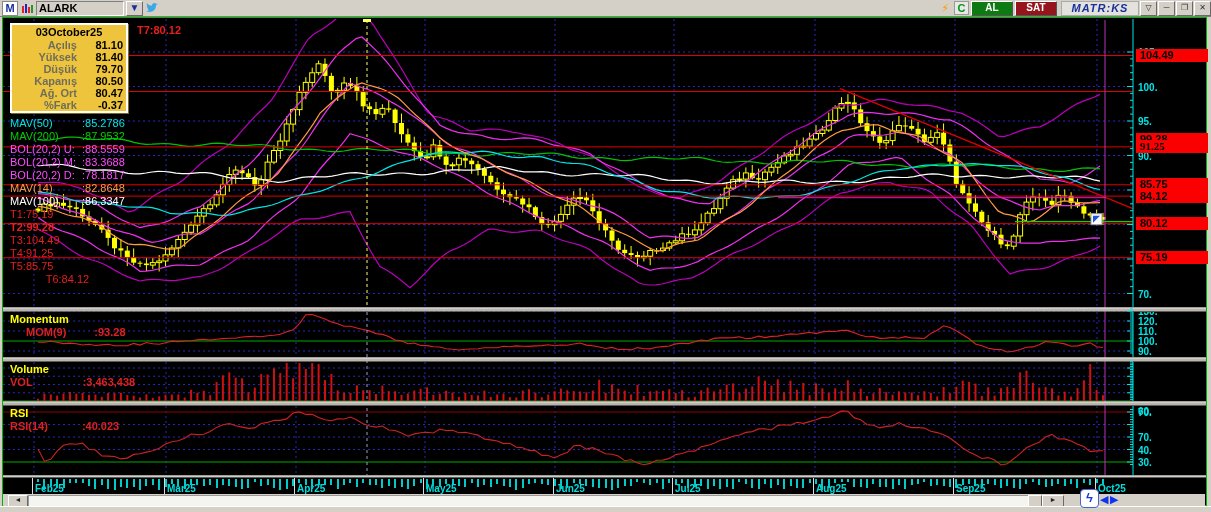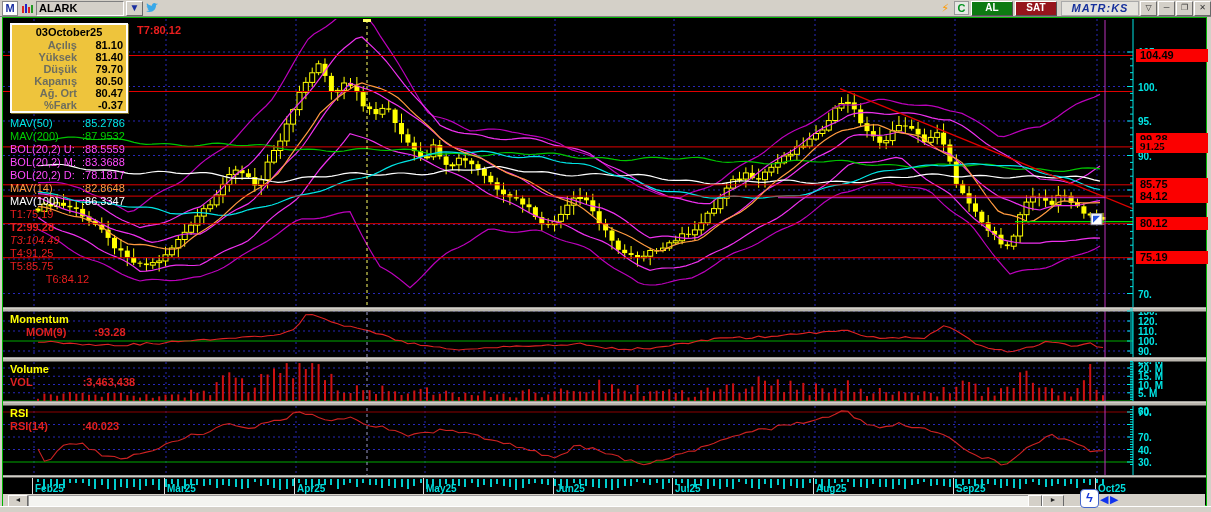--- a/index.html
+++ b/index.html
@@ -870,21 +870,21 @@
   <div id="ind-labels">
       <div class="ind-row" style="color: rgb(0, 229, 229);"><span class="ind-name">MAV(50)</span><span>:85.2786</span></div>
       <div class="ind-row" style="color: rgb(0, 208, 0);"><span class="ind-name">MAV(200)</span><span>:87.9532</span></div>
       <div class="ind-row" style="color: rgb(255, 75, 255);"><span class="ind-name">BOL(20,2) U:</span><span>:88.5559</span></div>
       <div class="ind-row" style="color: rgb(255, 75, 255);"><span class="ind-name">BOL(20,2) M:</span><span>:83.3688</span></div>
       <div class="ind-row" style="color: rgb(255, 75, 255);"><span class="ind-name">BOL(20,2) D:</span><span>:78.1817</span></div>
       <div class="ind-row" style="color: rgb(255, 154, 64);"><span class="ind-name">MAV(14)</span><span>:82.8648</span></div>
       <div class="ind-row" style="color: rgb(255, 255, 255);"><span class="ind-name">MAV(100)</span><span>:86.3347</span></div>
       <div style="color: rgb(233, 30, 30);">T1:75.19</div>
       <div style="color: rgb(233, 30, 30); font-weight: bold;">T2:99.28</div>
-      <div style="color: rgb(233, 30, 30); font-style: italic;">T3:104.49</div>
+      <div style="color: rgb(233, 30, 30);">T3:104.49</div>
       <div style="color: rgb(233, 30, 30);">T4:91.25</div>
       <div style="color: rgb(233, 30, 30);">T5:85.75</div>
       <div style="color: rgb(233, 30, 30); text-align: center;">T6:84.12</div>
     </div>
 
   <div class="panel-lab" style="left:10px;top:313px;color:#ffff00;">Momentum</div>
   <div class="panel-lab" style="left:26px;top:326px;color:#e02020;"><span>MOM(9)</span><span style="display:inline-block;width:28px;"></span><span>:93.28</span></div>
   <div class="panel-lab" style="left:10px;top:363px;color:#ffff00;">Volume</div>
   <div class="panel-lab" style="left:10px;top:376px;color:#e02020;"><span>VOL</span><span style="display:inline-block;width:50px;"></span><span>:3,463,438</span></div>
   <div class="panel-lab" style="left:10px;top:407px;color:#ffff00;">RSI</div>
@@ -906,27 +906,20 @@
       <div class="red-box" style="top: 170.572px;">84.12</div>
       <div class="red-box" style="top: 198.172px;">80.12</div>
       <div class="red-box" style="top: 232.189px;">75.19</div>
     </div>
   <div class="axis-wrap" id="ax-mom" style="top:312px;height:45px;">
       <span class="cy-lab" style="top: -6px;">130.</span>
       <span class="cy-lab" style="top: 4px;">120.</span>
       <span class="cy-lab" style="top: 14px;">110.</span>
       <span class="cy-lab" style="top: 24px;">100.</span>
       <span class="cy-lab" style="top: 34px;">90.</span>
-    </div>
-  <div class="axis-wrap" id="ax-vol" style="top:362px;height:39px;">
-      <span class="cy-lab" style="top: -7.25px;">25. M</span>
-      <span class="cy-lab" style="top: 1px;">20. M</span>
-      <span class="cy-lab" style="top: 9.25px;">15. M</span>
-      <span class="cy-lab" style="top: 17.5px;">10. M</span>
-      <span class="cy-lab" style="top: 25.75px;">5. M</span>
     </div>
   <div class="axis-wrap" id="ax-rsi" style="top:406px;height:69px;">
       <span class="cy-lab" style="top: 1px;">70.</span>
       <span class="cy-lab" style="top: 0;">60.</span>
       <span class="cy-lab" style="top: 26px;">70.</span>
       <span class="cy-lab" style="top: 38.5px;">40.</span>
       <span class="cy-lab" style="top: 51px;">30.</span>
     </div>
 
   <div id="xaxis">

